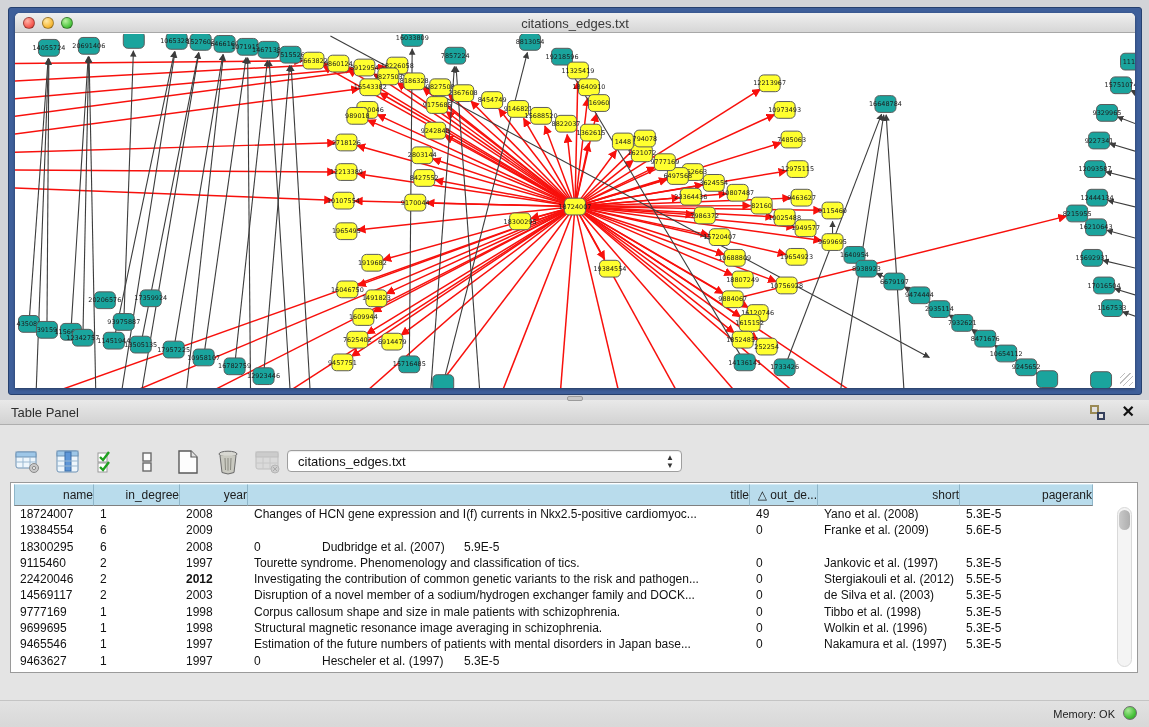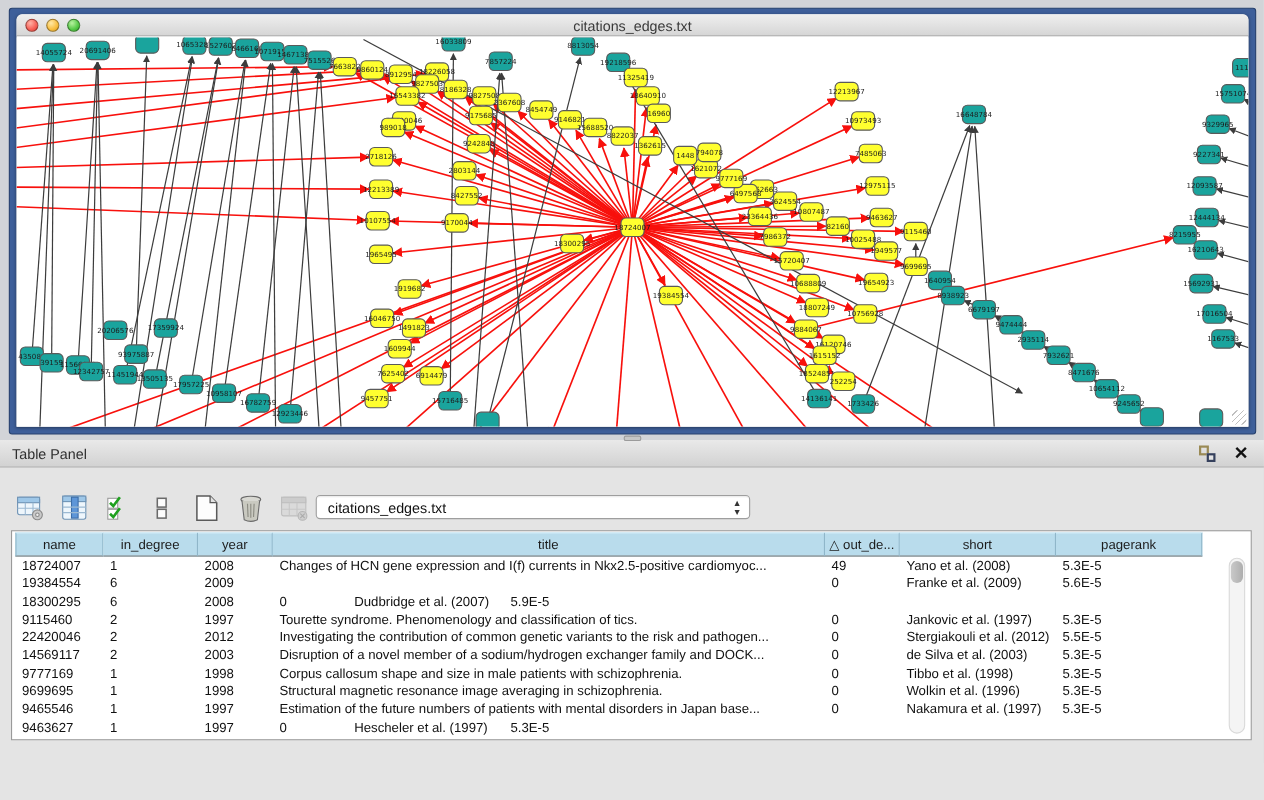--- a/index.html
+++ b/index.html
@@ -43,21 +43,21 @@
   .combo { position:absolute; left:287px; top:50px; width:395px; height:22px; background:#fff;
     border:1px solid #9e9e9e; border-radius:4px; font-size:13px; color:#111;
     display:flex; align-items:center; padding-left:10px;
     box-shadow:inset 0 1px 1px rgba(0,0,0,.08); }
   .combo .arrows { position:absolute; right:7px; top:3px; font-size:8px; color:#333; line-height:8px; text-align:center; }
 
   .tbl-wrap { position:absolute; left:10px; top:82px; width:1128px; height:191px;
     background:#fff; border:1px solid #9a9a9a; overflow:hidden; }
   .thead { position:absolute; left:3px; top:1px; height:22px; display:flex; }
   .th { background:#b9dcec; border-right:1px solid #8fb6c9; border-bottom:1px solid #7f7f7f;
-    border-top:1px solid #d4ecf7; font-size:12px; color:#1c1c1c; text-align:center; line-height:21px;
+    border-top:1px solid #d4ecf7; font-size:12px; color:#1c1c1c; text-align:right; line-height:21px;
     overflow:hidden; white-space:nowrap; }
   .th:first-child { border-left:1px solid #8fb6c9; }
   .tbody { position:absolute; left:3px; top:23px; }
   .tr { display:flex; height:16.3px; }
   .td { font-size:12px; color:#111; padding-left:6px; line-height:16px;
     overflow:hidden; white-space:nowrap; }
   .vscroll { position:absolute; right:5px; top:24px; width:15px; height:160px;
     background:#f4f4f4; border:1px solid #d9d9d9; border-radius:8px; }
   .vthumb { position:absolute; left:1px; top:2px; width:11px; height:20px;
     background:linear-gradient(90deg,#c9c9c9,#aeaeae); border-radius:6px; }
@@ -854,21 +854,21 @@
           <div class="td" style="width: 86px;">2</div>
           <div class="td" style="width: 68px;">1997</div>
           <div class="td" style="width: 502px;">Tourette syndrome. Phenomenology and classification of tics.</div>
           <div class="td" style="width: 68px;">0</div>
           <div class="td" style="width: 142px;">Jankovic et al. (1997)</div>
           <div class="td" style="width: 133px;">5.3E-5</div>
         </div>
         <div class="tr">
           <div class="td" style="width: 80px;">22420046</div>
           <div class="td" style="width: 86px;">2</div>
-          <div class="td" style="width: 68px;">2012</div>
+          <div class="td" style="width: 68px; font-weight: bold;">2012</div>
           <div class="td" style="width: 502px;">Investigating the contribution of common genetic variants to the risk and pathogen...</div>
           <div class="td" style="width: 68px;">0</div>
           <div class="td" style="width: 142px;">Stergiakouli et al. (2012)</div>
           <div class="td" style="width: 133px;">5.5E-5</div>
         </div>
         <div class="tr">
           <div class="td" style="width: 80px;">14569117</div>
           <div class="td" style="width: 86px;">2</div>
           <div class="td" style="width: 68px;">2003</div>
           <div class="td" style="width: 502px;">Disruption of a novel member of a sodium/hydrogen exchanger family and DOCK...</div>
@@ -911,13 +911,17 @@
           <div class="td" style="width: 142px;">Hescheler et al. (1997)</div>
           <div class="td" style="width: 133px;">5.3E-5</div>
         </div>
       </div>
     <div class="vscroll">
         <div class="vthumb"></div>
       </div>
   </div>
 
 
+  <div class="statusbar">
+    <span class="mem">Memory: OK</span>
+    <span class="memdot"></span>
+  </div>
 </div>
 
 </body></html>

